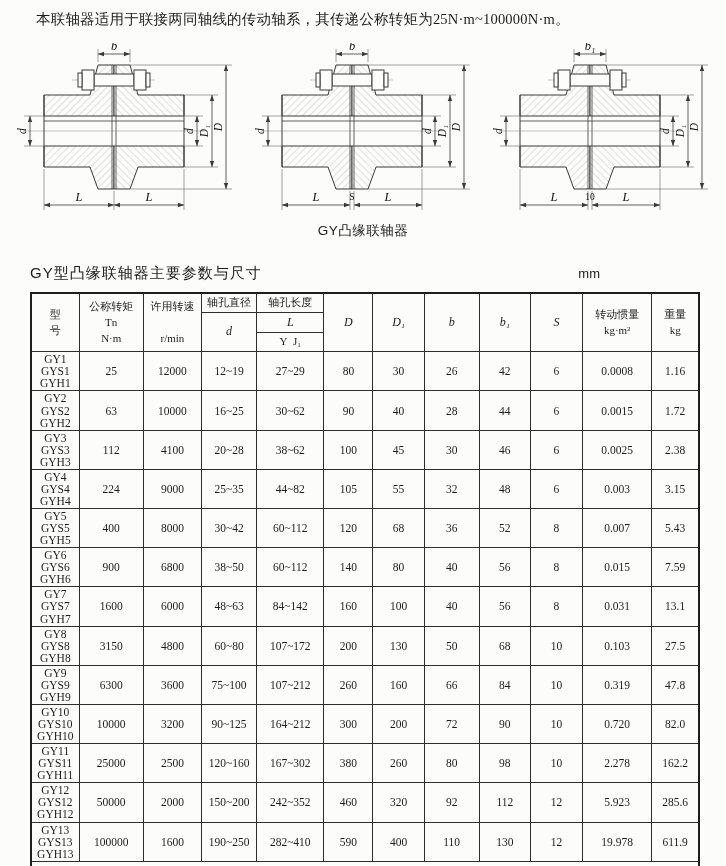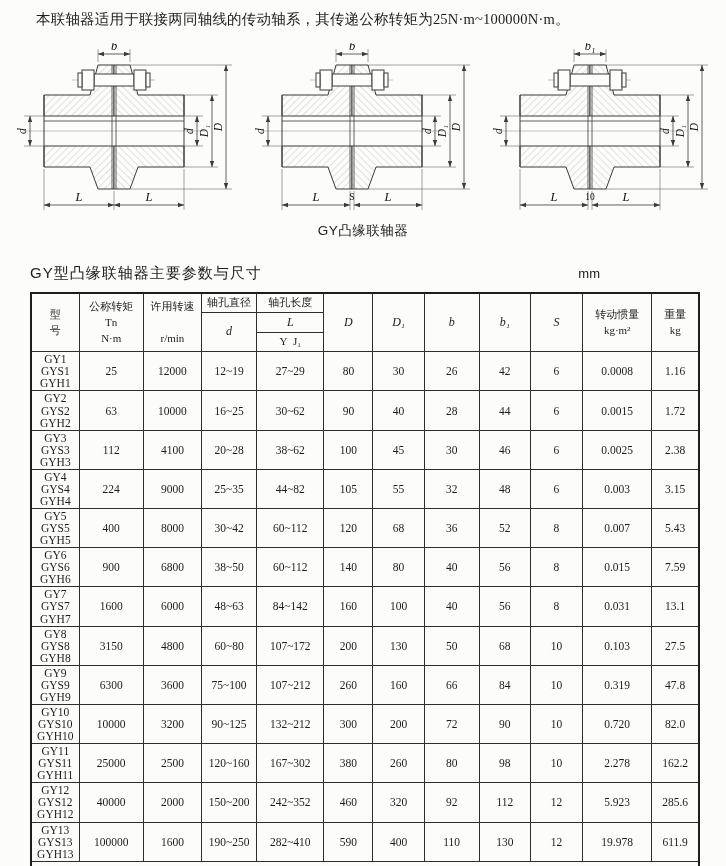--- a/index.html
+++ b/index.html
@@ -531,21 +531,21 @@
         </tr>
         <tr>
           <td class="model-cell">
             <div>GY10</div>
             <div>GYS10</div>
             <div>GYH10</div>
           </td>
           <td>10000</td>
           <td>3200</td>
           <td>90~125</td>
-          <td>132~212</td>
+          <td>164~212</td>
           <td>300</td>
           <td>200</td>
           <td>72</td>
           <td>90</td>
           <td>10</td>
           <td>0.720</td>
           <td>82.0</td>
         </tr>
         <tr>
           <td class="model-cell">
@@ -564,21 +564,21 @@
           <td>10</td>
           <td>2.278</td>
           <td>162.2</td>
         </tr>
         <tr>
           <td class="model-cell">
             <div>GY12</div>
             <div>GYS12</div>
             <div>GYH12</div>
           </td>
-          <td>40000</td>
+          <td>50000</td>
           <td>2000</td>
           <td>150~200</td>
           <td>242~352</td>
           <td>460</td>
           <td>320</td>
           <td>92</td>
           <td>112</td>
           <td>12</td>
           <td>5.923</td>
           <td>285.6</td>

